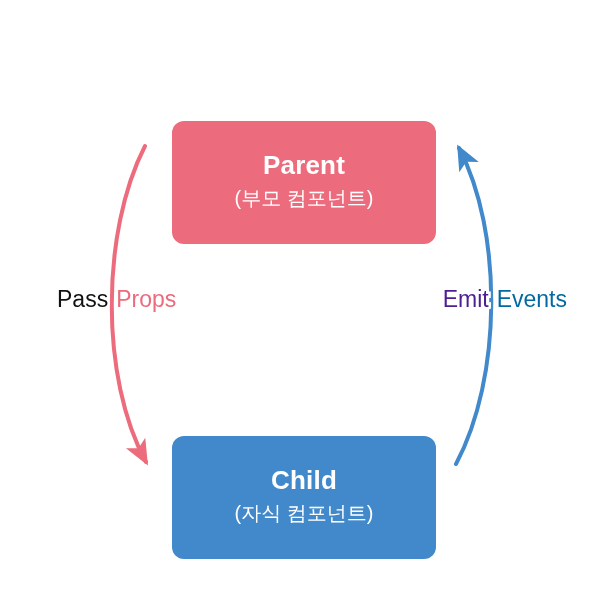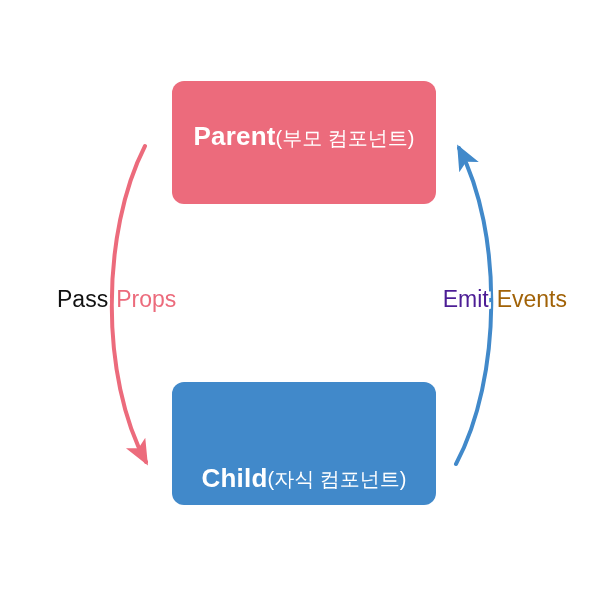--- a/index.html
+++ b/index.html
@@ -25,28 +25,29 @@
     width: 600px;
     height: 600px;
   }
   .node-box {
     position: absolute;
     width: 264px;
     height: 123px;
     left: 172px;
     border-radius: 12px;
     display: flex;
-    flex-direction: row;
+    flex-direction: column;
     align-items: center;
     justify-content: center;
     box-sizing: border-box;
-    padding-bottom: 12px;
+    padding-bottom: 2px;
+    margin-top: 40px;
   }
   #parent-box { top: 81px; }
-  #child-box  { top: 382px; align-items: flex-end; }
+  #child-box  { top: 396px; }
 
   .node-title {
     color: #ffffff;
     font-size: 26px;
     font-weight: bold;
     line-height: 1.12;
     letter-spacing: 0.2px;
     text-align: center;
   }
   .node-subtitle {
@@ -110,16 +111,16 @@
   <div class="node-box" id="child-box" style="background: rgb(65, 137, 202);">
     <div class="node-title" style="color: rgb(255, 255, 255);">Child</div>
     <div class="node-subtitle" style="color: #ffffff;">(자식 컴포넌트)</div>
   </div>
 
   <div class="edge-label" id="label-pass-props">
     <span class="lbl-dark" style="color: rgb(17, 17, 17);">Pass</span><span class="lbl-gap"></span><span class="lbl-pink" style="color: rgb(236, 107, 124);">Props</span>
   </div>
 
   <div class="edge-label" id="label-emit-events">
-    <span class="lbl-dark" style="color: #4c1d95;">Emit</span><span class="lbl-gap"></span><span class="lbl-blue" style="color: #a16207;">Events</span>
+    <span class="lbl-dark" style="color: #4c1d95;">Emit</span><span class="lbl-gap"></span><span class="lbl-blue" style="color: #0369a1;">Events</span>
   </div>
 
 </div>
 
 </body></html>

